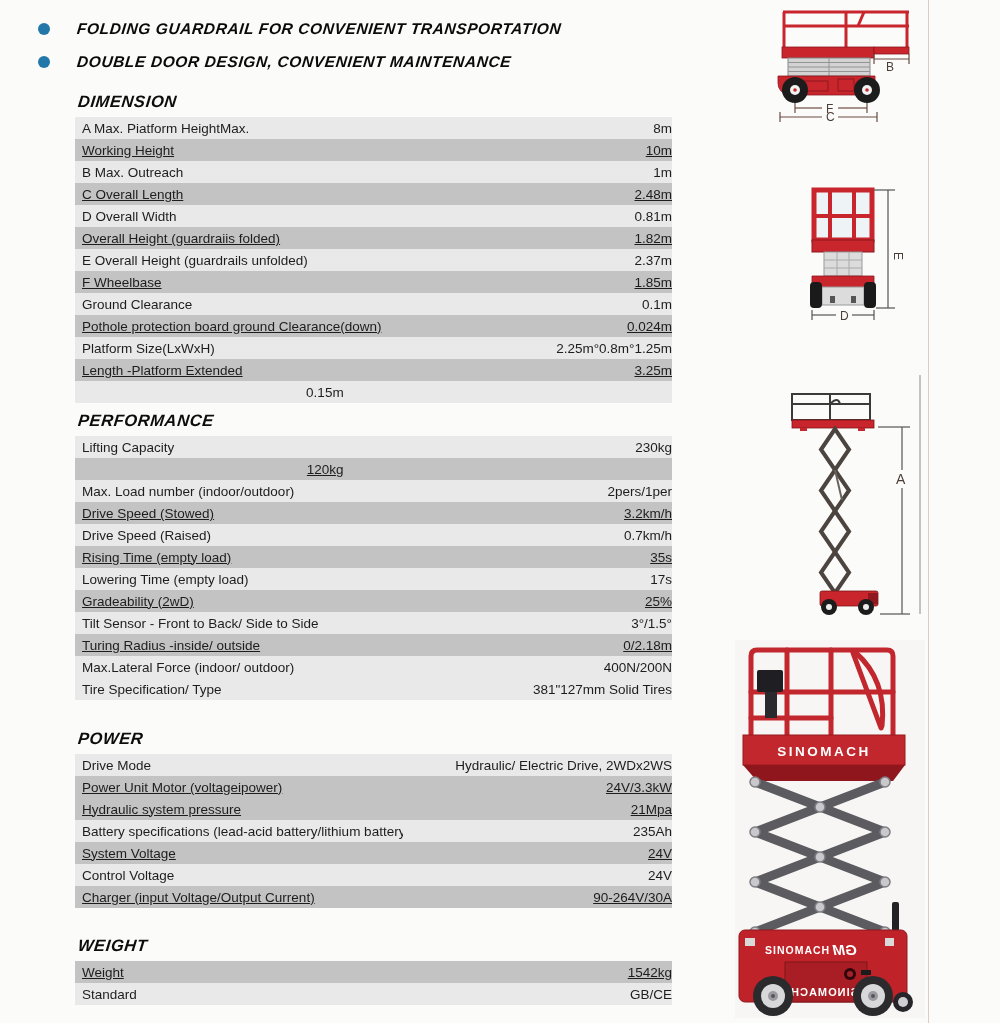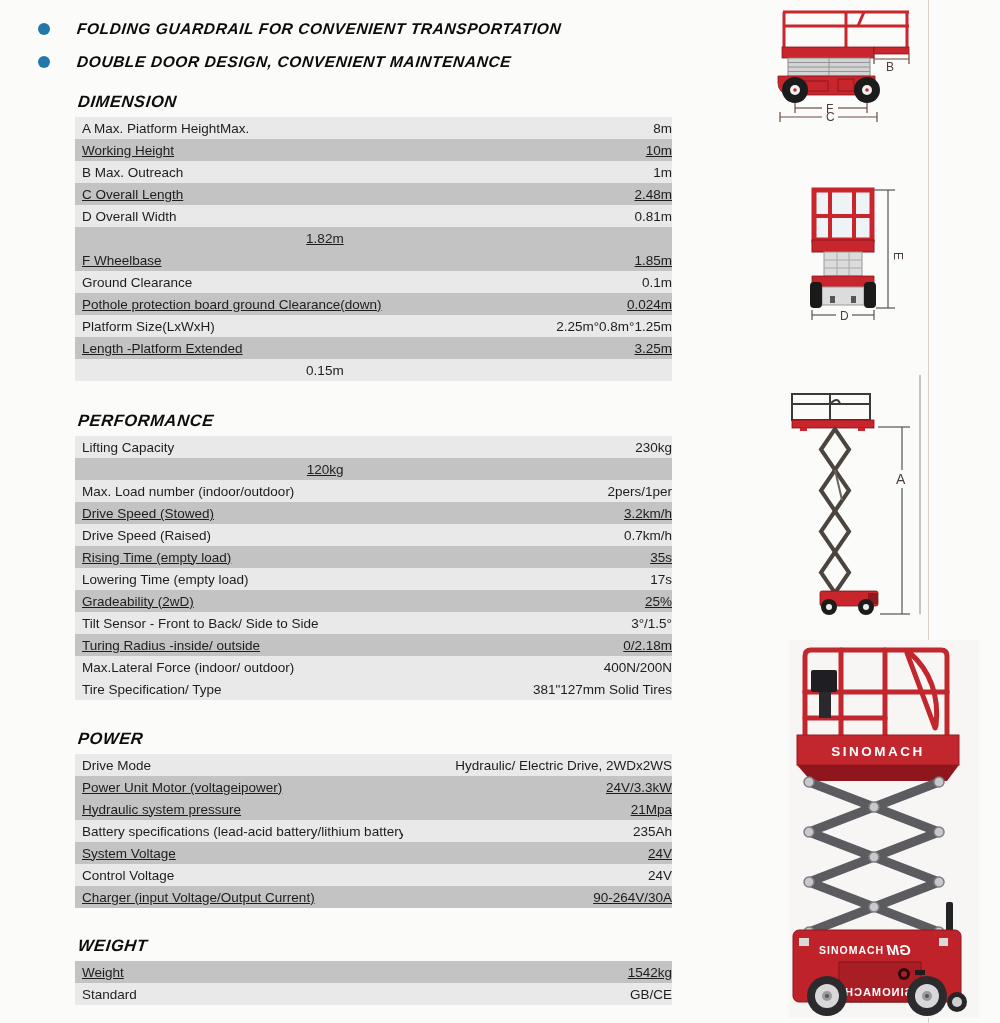--- a/index.html
+++ b/index.html
@@ -64,21 +64,26 @@
       </div>
       <div class="spec-row dark">
         <div class="cell label">C Overall Length</div>
         <div class="cell value">2.48m</div>
       </div>
       <div class="spec-row light">
         <div class="cell label">D Overall Width</div>
         <div class="cell value">0.81m</div>
       </div>
       <div class="spec-row dark">
+        <div class="cell label">Overall Height (guardraiis folded)</div>
         <div class="cell value">1.82m</div>
+      </div>
+      <div class="spec-row light">
+        <div class="cell label">E Overall Height (guardrails unfolded)</div>
+        <div class="cell value">2.37m</div>
       </div>
       <div class="spec-row dark">
         <div class="cell label">F Wheelbase</div>
         <div class="cell value">1.85m</div>
       </div>
       <div class="spec-row light">
         <div class="cell label">Ground Clearance</div>
         <div class="cell value">0.1m</div>
       </div>
       <div class="spec-row dark">
@@ -318,21 +323,21 @@
       <line x1="112" y1="55" x2="112" y2="98"></line>
       <line x1="112" y1="116" x2="112" y2="242"></line>
       <line x1="88" y1="55" x2="120" y2="55"></line>
       <line x1="90" y1="242" x2="120" y2="242"></line>
     </g>
     <text class="dim-text" x="106" y="112" font-size="14">A</text>
     <line x1="130" y1="3" x2="130" y2="242" stroke="#8a8a8a" stroke-width="1"></line>
   </svg>
 </div>
 
-<div class="diagram" style="left:789px; top:640px; width:190px; height:378px">
+<div class="diagram" style="left:735px; top:640px; width:190px; height:378px">
   <svg width="190" height="378" viewBox="0 0 190 378">
     <rect x="0" y="0" width="190" height="378" fill="#f7f6f4"></rect>
 
     <g stroke="#c1272d" stroke-width="5" fill="none" stroke-linecap="round">
       <path d="M16 95 L16 16 Q16 10 22 10 L152 10 Q158 10 158 16 L158 95"></path>
       <line x1="16" y1="52" x2="158" y2="52"></line>
       <line x1="52" y1="10" x2="52" y2="95"></line>
       <line x1="96" y1="10" x2="96" y2="95"></line>
       <line x1="118" y1="13" x2="146" y2="88"></line>
       <path d="M120 12 Q152 40 147 86"></path>

